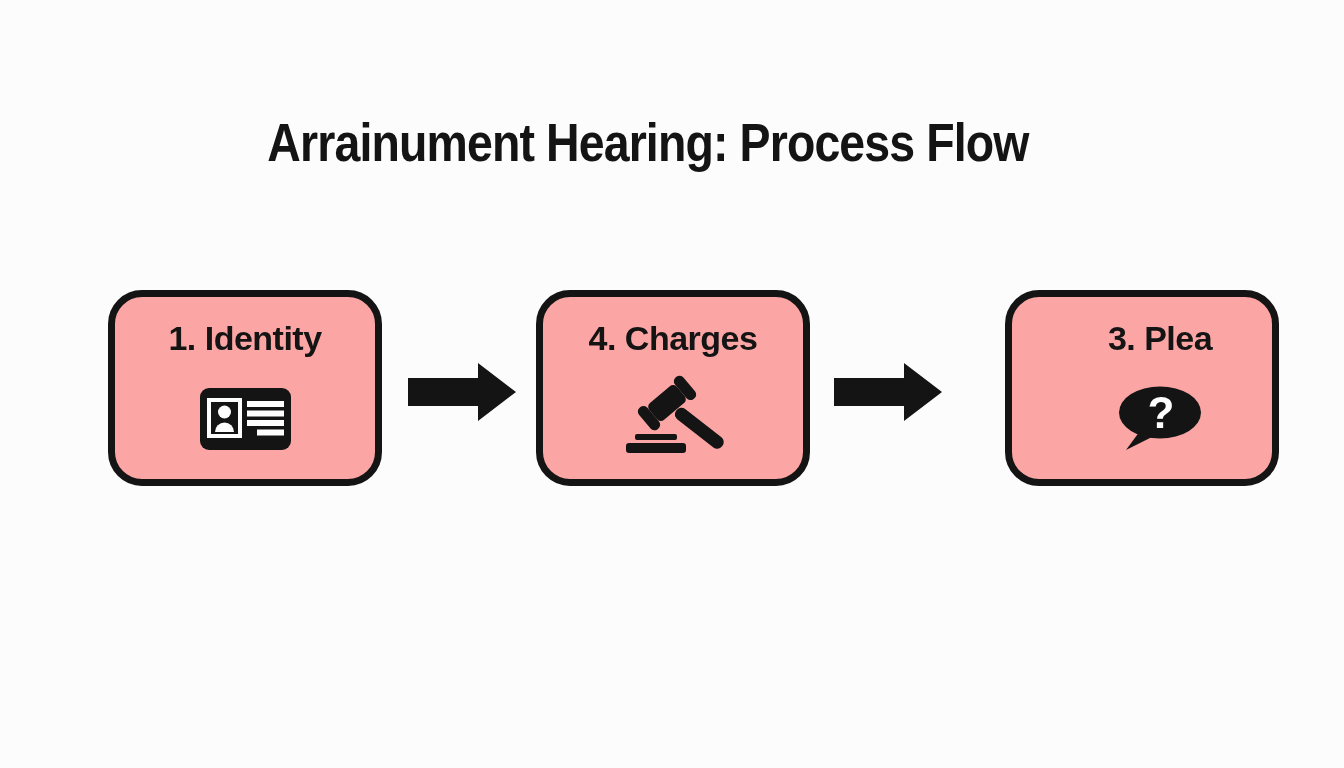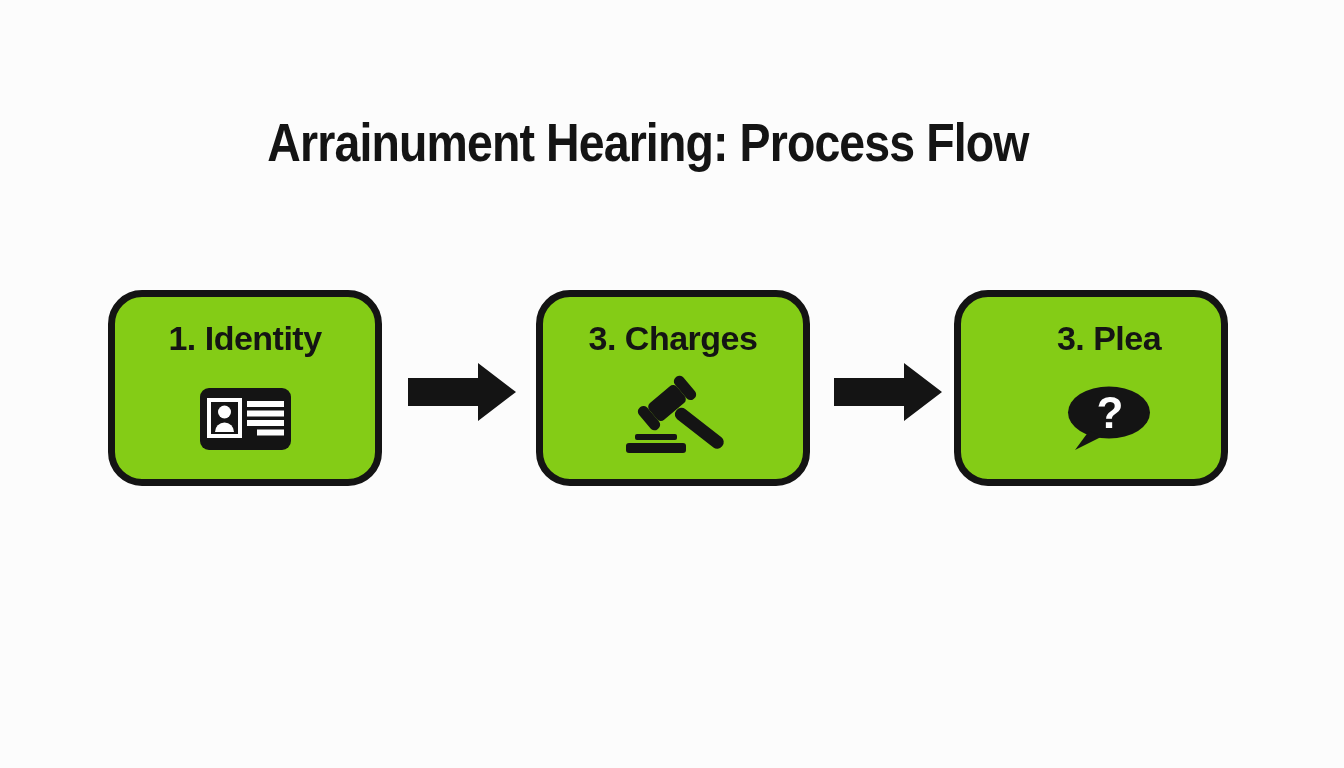--- a/index.html
+++ b/index.html
@@ -17,28 +17,28 @@
     text-align:center;
     font-size:54px; line-height:60px; font-weight:700;
     letter-spacing:-1px;
     transform:scaleX(0.86);
     white-space:nowrap;
   }
 
   .step-box {
     position:absolute; top:290px;
     width:274px; height:196px;
-    background:#84cc16;
+    background:#fca5a5;
     border:7px solid #141414;
     border-radius:34px;
     display:flex; flex-direction:column; align-items:center;
   }
   .box-identity { left:108px; }
   .box-charges  { left:536px; }
-  .box-plea     { left:954px;padding-left:36px; }
+  .box-plea     { left:1005px;padding-left:36px; }
 
   .box-label {
     margin-top:21px;
     font-size:34px; line-height:40px; font-weight:700;
     letter-spacing:-0.5px;
     white-space:nowrap;
   }
 
   .box-icon { flex:1; display:flex; align-items:center; justify-content:center; }
   .box-icon svg { display:block; overflow:visible; }
@@ -71,21 +71,21 @@
     </div>
   </div>
 
   <div class="arrow arrow-1">
     <svg width="108" height="58" viewBox="0 0 108 58" aria-hidden="true">
       <polygon points="0,15 70,15 70,0 108,29 70,58 70,43 0,43" fill="#141414"></polygon>
     </svg>
   </div>
 
   <div class="step-box box-charges">
-    <div class="box-label">3. Charges</div>
+    <div class="box-label">4. Charges</div>
     <div class="box-icon">
       <svg width="104" height="75" viewBox="0 0 104 75" aria-hidden="true">
         <g fill="#141414">
           <rect x="14" y="53" width="42" height="6" rx="2"></rect>
           <rect x="5" y="62" width="60" height="10" rx="3"></rect>
           <g transform="translate(46,22)">
             <g transform="rotate(-40)">
               <rect x="-18" y="-11" width="36" height="22" rx="5"></rect>
               <rect x="-29" y="-14" width="11" height="28" rx="5"></rect>
               <rect x="18" y="-14" width="11" height="28" rx="5"></rect>

